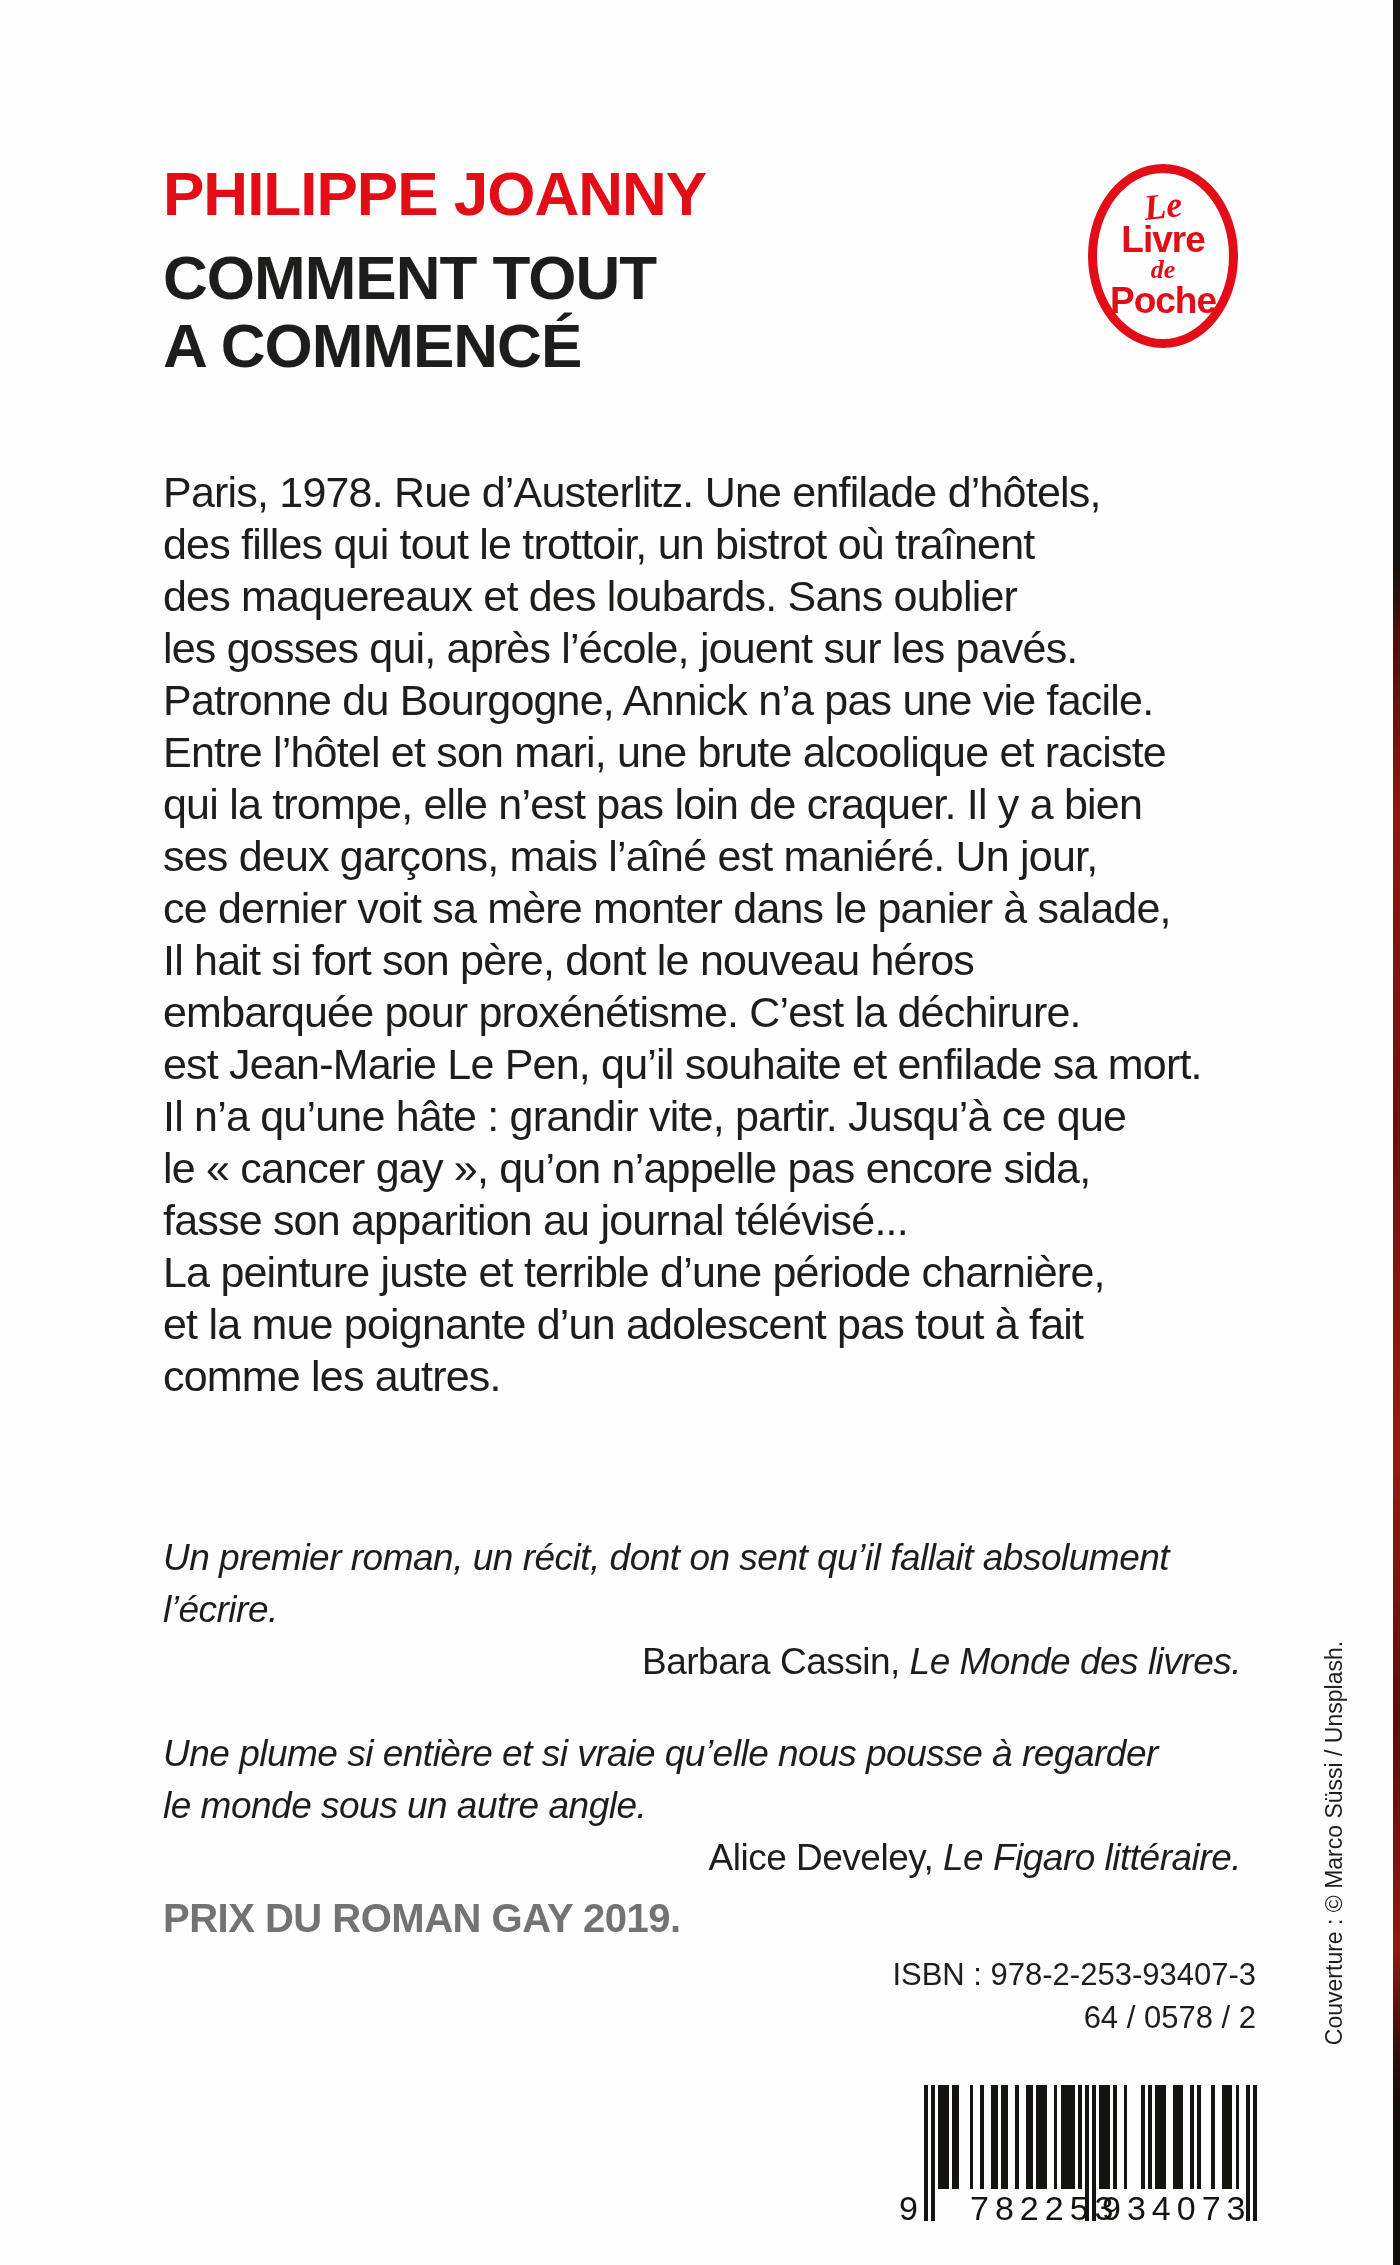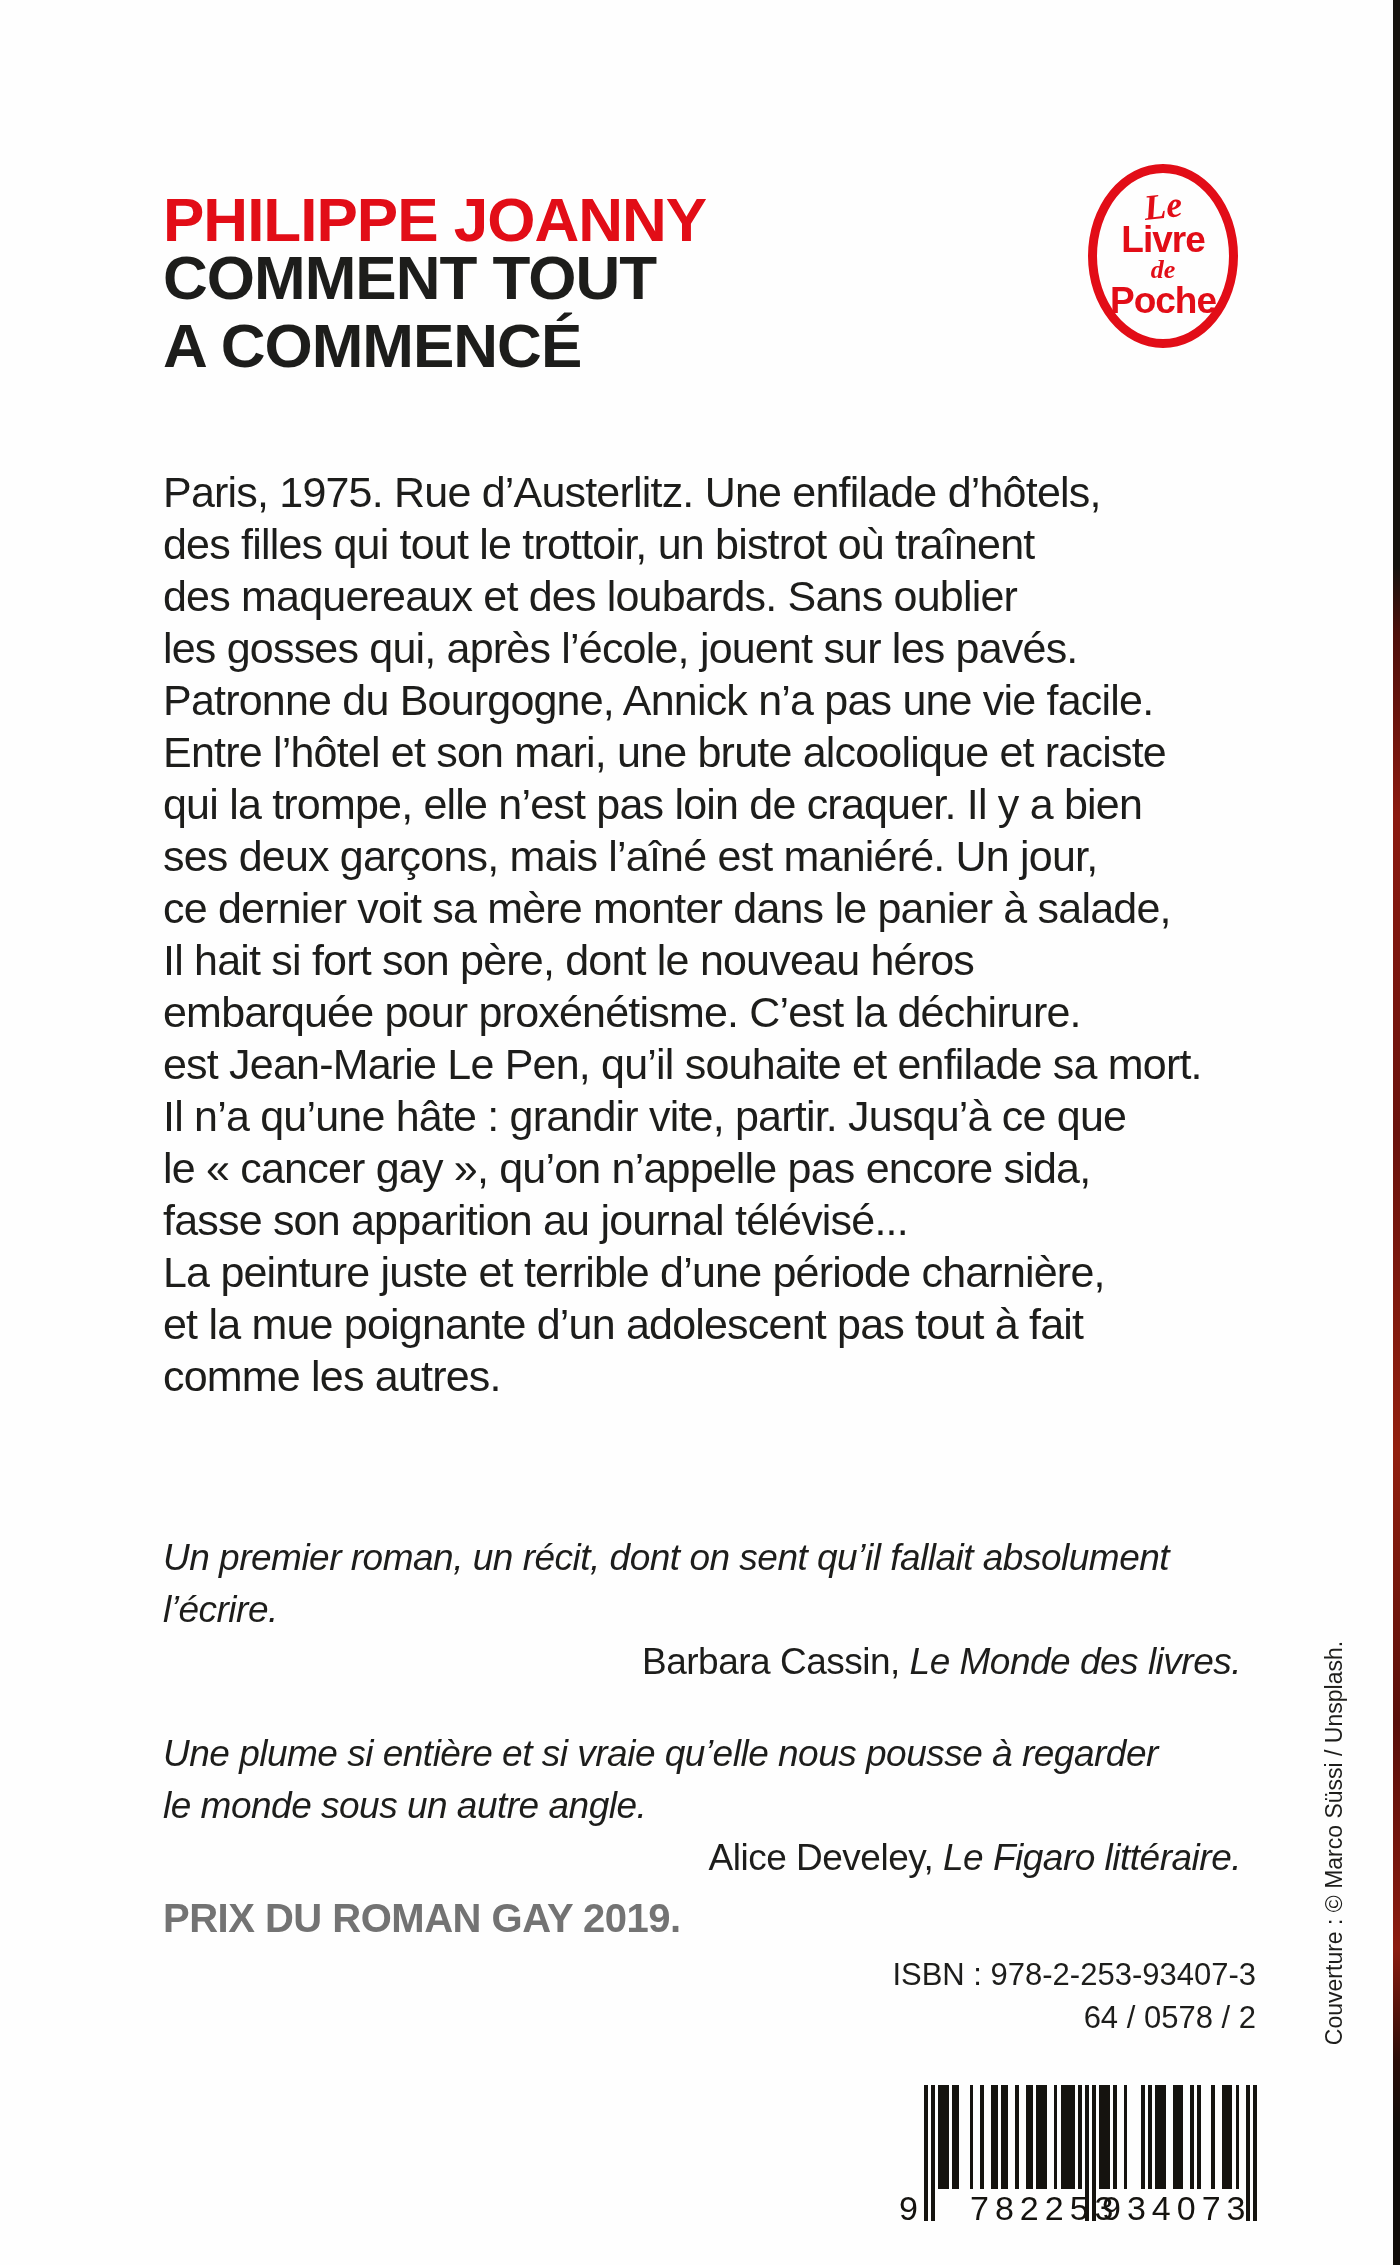--- a/index.html
+++ b/index.html
@@ -6,21 +6,21 @@
   .cover {
     position:relative; width:1400px; height:2265px;
     background:#fefefe; overflow:hidden;
     font-family:"Liberation Sans", sans-serif;
     color:#1d1d1b;
   }
   
   .author {
     position:absolute; left:163px; top:158px;
     font-size:62px; font-weight:bold; letter-spacing:-1px;
-    color:#e20d17; white-space:nowrap;margin-top:26px;
+    color:#e20d17; white-space:nowrap;
   }
   .title {
     position:absolute; left:163px; top:244px;
     font-size:62px; font-weight:bold; line-height:68px; letter-spacing:-1px;
     color:#1d1d1b;
   }
   .title div { white-space:nowrap; }
   
   .logo {
     position:absolute; left:1088px; top:164px; width:150px; height:184px;
@@ -96,21 +96,21 @@
   </div>
 
   <div class="logo">
     <div class="le">Le</div>
     <div class="livre">Livre</div>
     <div class="de">de</div>
     <div class="poche">Poche</div>
   </div>
 
   <div class="synopsis">
-    <div>Paris, 1975. Rue d’Austerlitz. Une enfilade d’hôtels,</div>
+    <div>Paris, 1978. Rue d’Austerlitz. Une enfilade d’hôtels,</div>
     <div>des filles qui tout le trottoir, un bistrot où traînent</div>
     <div>des maquereaux et des loubards. Sans oublier</div>
     <div>les gosses qui, après l’école, jouent sur les pavés.</div>
     <div>Patronne du Bourgogne, Annick n’a pas une vie facile.</div>
     <div>Entre l’hôtel et son mari, une brute alcoolique et raciste</div>
     <div>qui la trompe, elle n’est pas loin de craquer. Il y a bien</div>
     <div>ses deux garçons, mais l’aîné est maniéré. Un jour,</div>
     <div>ce dernier voit sa mère monter dans le panier à salade,</div>
     <div>Il hait si fort son père, dont le nouveau héros</div>
     <div>embarquée pour proxénétisme. C’est la déchirure.</div>

